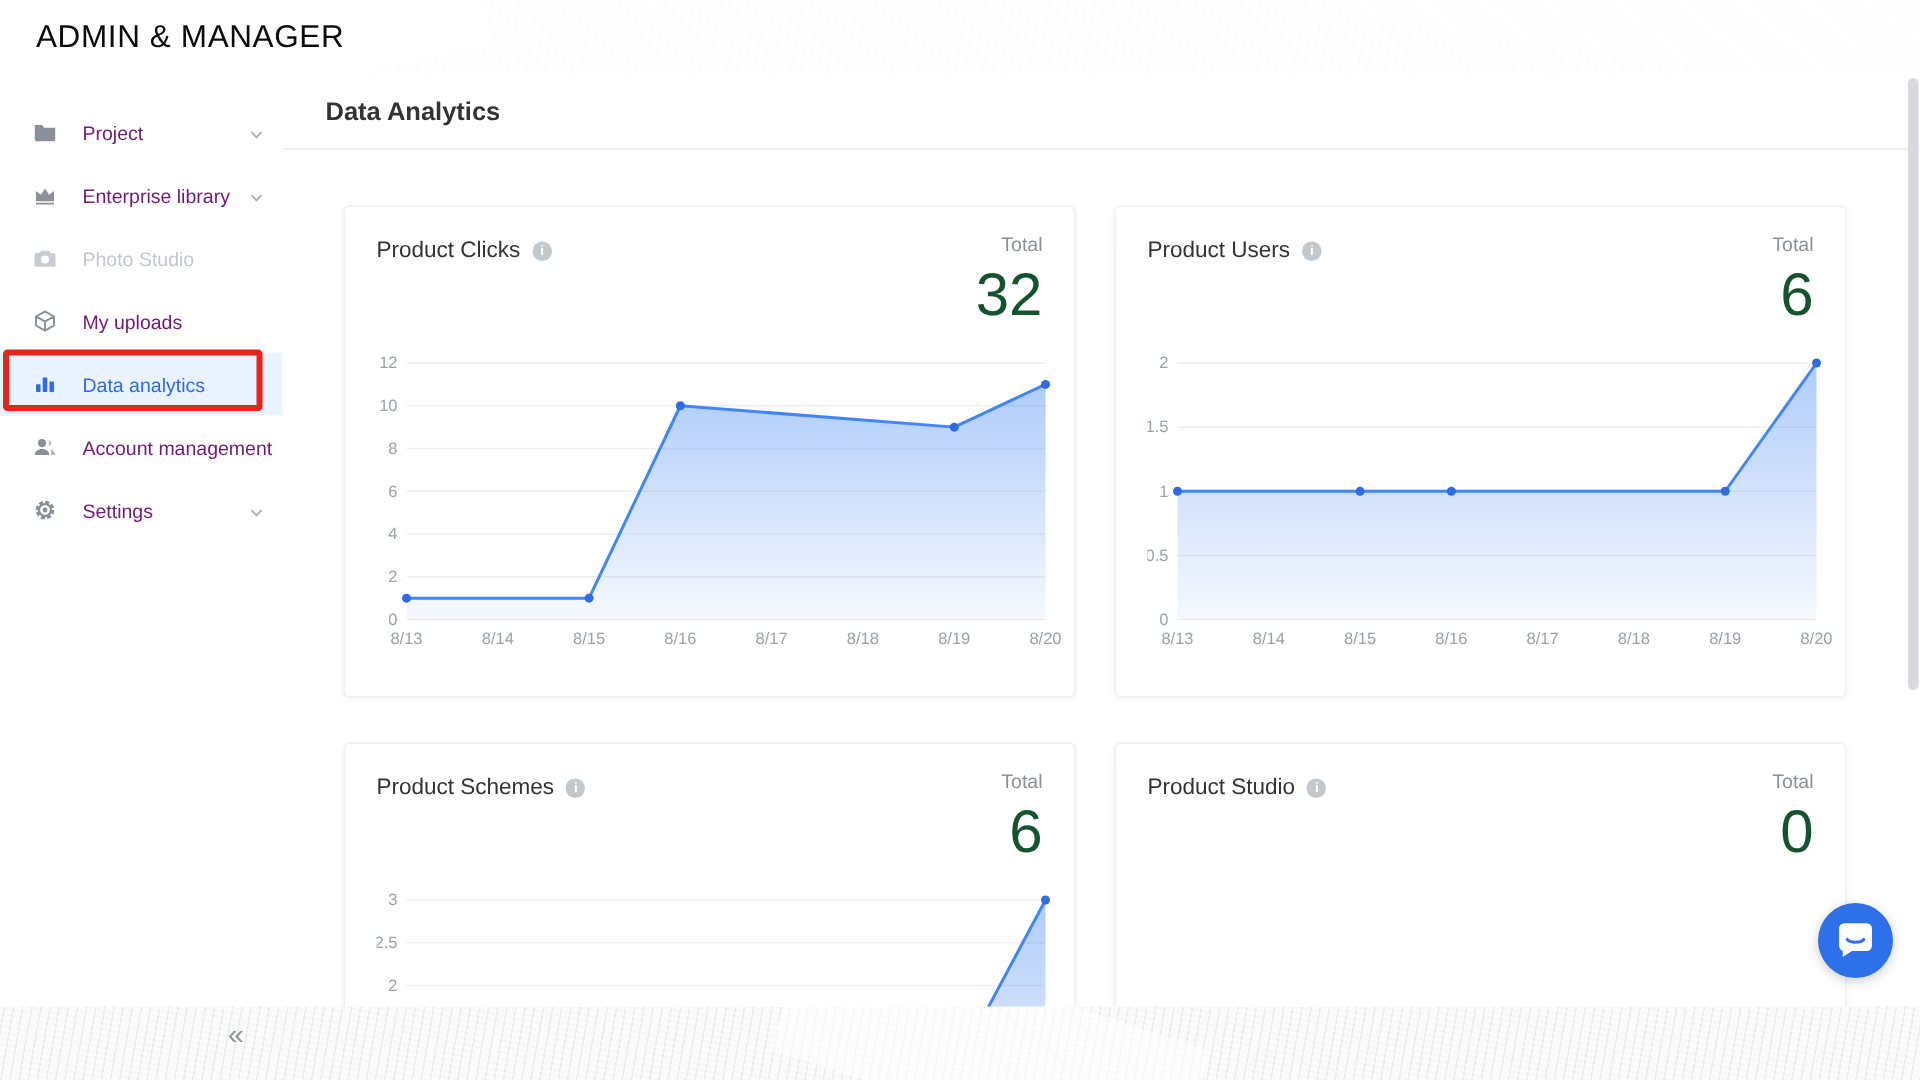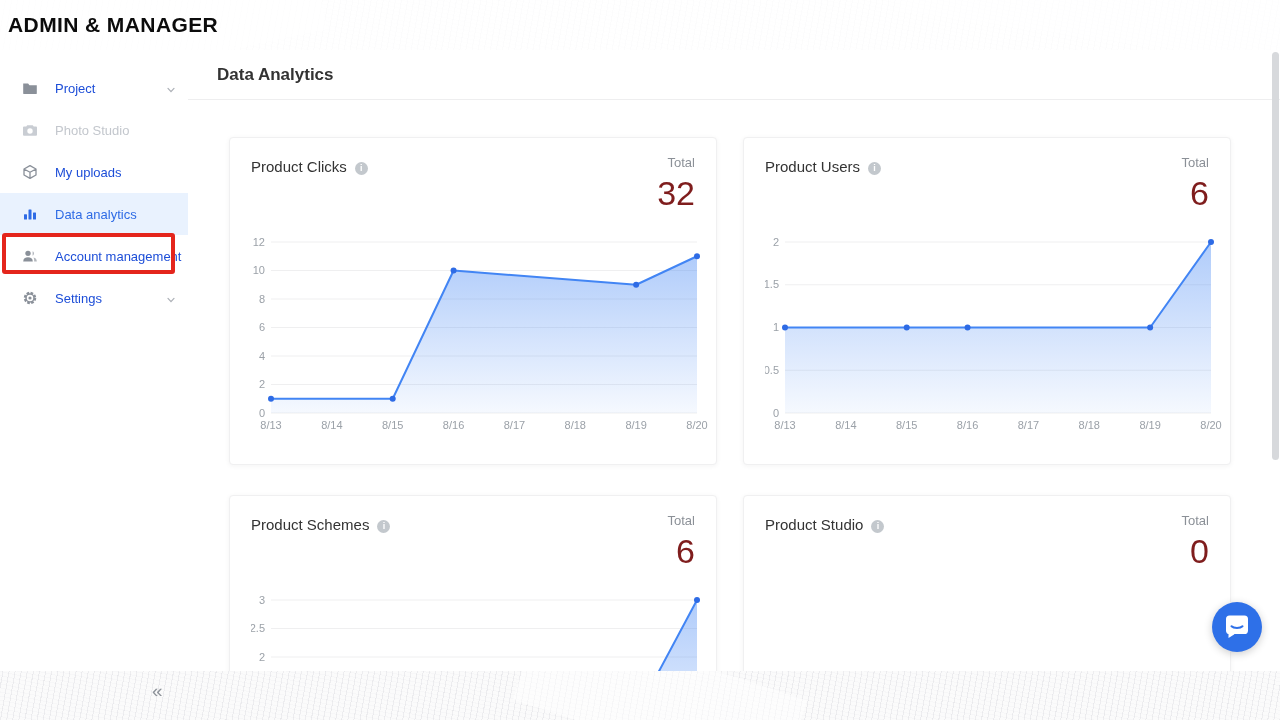--- a/index.html
+++ b/index.html
@@ -15,28 +15,28 @@
   .deco { position:absolute; background:rgba(255,255,255,.55); z-index:0; }
   .deco1 { left:520px; top:655px; width:280px; height:90px; transform:rotate(18deg); }
   .deco2 { left:-60px; top:-40px; width:380px; height:110px; transform:rotate(-12deg); background:rgba(255,255,255,.5);}
   .deco3 { left:900px; top:-30px; width:420px; height:70px; transform:rotate(8deg); background:rgba(255,255,255,.4);}
 
   .app { position:absolute; left:0; top:0; width:1280px; height:671px; z-index:1; }
 
   
   .header { position:absolute; left:0; top:0; width:1280px; height:50px;
     background:rgba(255,255,255,.82); display:flex; align-items:center; }
-  .logo { font-size:21px; font-weight:700; letter-spacing:.4px; color:#0c0c0c;
-    padding-left:8px; white-space:nowrap; }
+  .logo { font-size:21px; font-weight:400; letter-spacing:.4px; color:#0c0c0c;
+    padding-left:24px; white-space:nowrap; }
 
   
   .sidebar { position:absolute; left:0; top:50px; width:188px; height:621px;
     background:#fff; padding-top:17px; }
   .side-item { height:42px; display:flex; align-items:center; padding-left:22px;
-    position:relative; cursor:pointer; color:#1d4ed8; font-size:13px; }
+    position:relative; cursor:pointer; color:#701a75; font-size:13px; }
   .side-item .s-icon { width:16px; height:16px; margin-right:17px; color:#8a9099;
     display:inline-flex; align-items:center; justify-content:center; flex:0 0 16px; }
   .side-item .chev { position:absolute; right:12px; top:16px; }
   .side-item.disabled { color:#c3c7cd; }
   .side-item.disabled .s-icon { color:#c9cdd3; }
   .side-item.active { background:#e9f2fe; color:#2e6be5; }
   .side-item.active .s-icon { color:#2e6be5; }
   .collapse-btn { position:absolute; left:152px; top:630px; font-size:19px;
     color:#8d9299; cursor:pointer; user-select:none; }
 
@@ -55,21 +55,21 @@
   .card { width:488px; height:328px; background:#fff; border:1px solid #f0f0f1;
     border-radius:4px; box-shadow:0 1px 5px rgba(31,35,41,.05); padding:20px 21px;
     position:relative; }
   .card-title { font-size:15px; font-weight:400; color:#333; }
   .info-icon { display:inline-block; width:13px; height:13px; border-radius:50%;
     background:#c3c8cd; color:#fff; font-size:9px; font-weight:700; line-height:13px;
     text-align:center; margin-left:8px; vertical-align:1px; cursor:pointer;
     font-style:normal; }
   .total-wrap { position:absolute; right:21px; top:17px; text-align:right;margin-left:16px; }
   .total-label { font-size:13px; color:#8b9097; }
-  .total-num { font-size:34px; color:#7f1d1d; line-height:1.15; margin-top:4px; }
+  .total-num { font-size:40px; color:#14532d; line-height:1.15; margin-top:4px; }
   .chart-svg { display:block; margin-top:56px; }
   svg text { font-family:"Liberation Sans", sans-serif; }
 
   
   .scroll-thumb { position:absolute; right:1px; top:52px; width:7px; height:408px;
     background:#d7d9dc; border-radius:4px; z-index:4; }
 
   
   .chat-btn { position:absolute; left:1212px; top:602px; width:50px; height:50px;
     border-radius:50%; background:#2e70e8; z-index:7; cursor:pointer;
@@ -98,20 +98,33 @@
           </svg>
       </span>
       <span>Project</span>
       <span class="chev">
         <svg width="10" height="10" viewBox="0 0 10 10">
             <path d="M2 3.4 5 6.6 8 3.4" stroke="#aeb2b8" stroke-width="1.3" fill="none" stroke-linecap="round"></path>
           </svg>
       </span>
     </div>
 
+    <div class="side-item">
+      <span class="s-icon">
+        <svg width="16" height="16" viewBox="0 0 16 16">
+            <path fill="currentColor" d="M2 12.2V5.3l3.3 2.5L8 3.6l2.7 4.2L14 5.3v6.9zM2 13.2h12v1.2H2z"></path>
+          </svg>
+      </span>
+      <span>Enterprise library</span>
+      <span class="chev">
+        <svg width="10" height="10" viewBox="0 0 10 10">
+            <path d="M2 3.4 5 6.6 8 3.4" stroke="#aeb2b8" stroke-width="1.3" fill="none" stroke-linecap="round"></path>
+          </svg>
+      </span>
+    </div>
 
     <div class="side-item disabled">
       <span class="s-icon">
         <svg width="16" height="16" viewBox="0 0 16 16">
             <path fill="currentColor" fill-rule="evenodd" d="M5.2 3.2 4.3 4.6H2a1 1 0 0 0-1 1v7.2a1 1 0 0 0 1 1h12a1 1 0 0 0 1-1V5.6a1 1 0 0 0-1-1h-2.3l-.9-1.4zM8 6.3a2.7 2.7 0 1 1 0 5.4 2.7 2.7 0 0 1 0-5.4z"></path>
           </svg>
       </span>
       <span>Photo Studio</span>
     </div>
 

